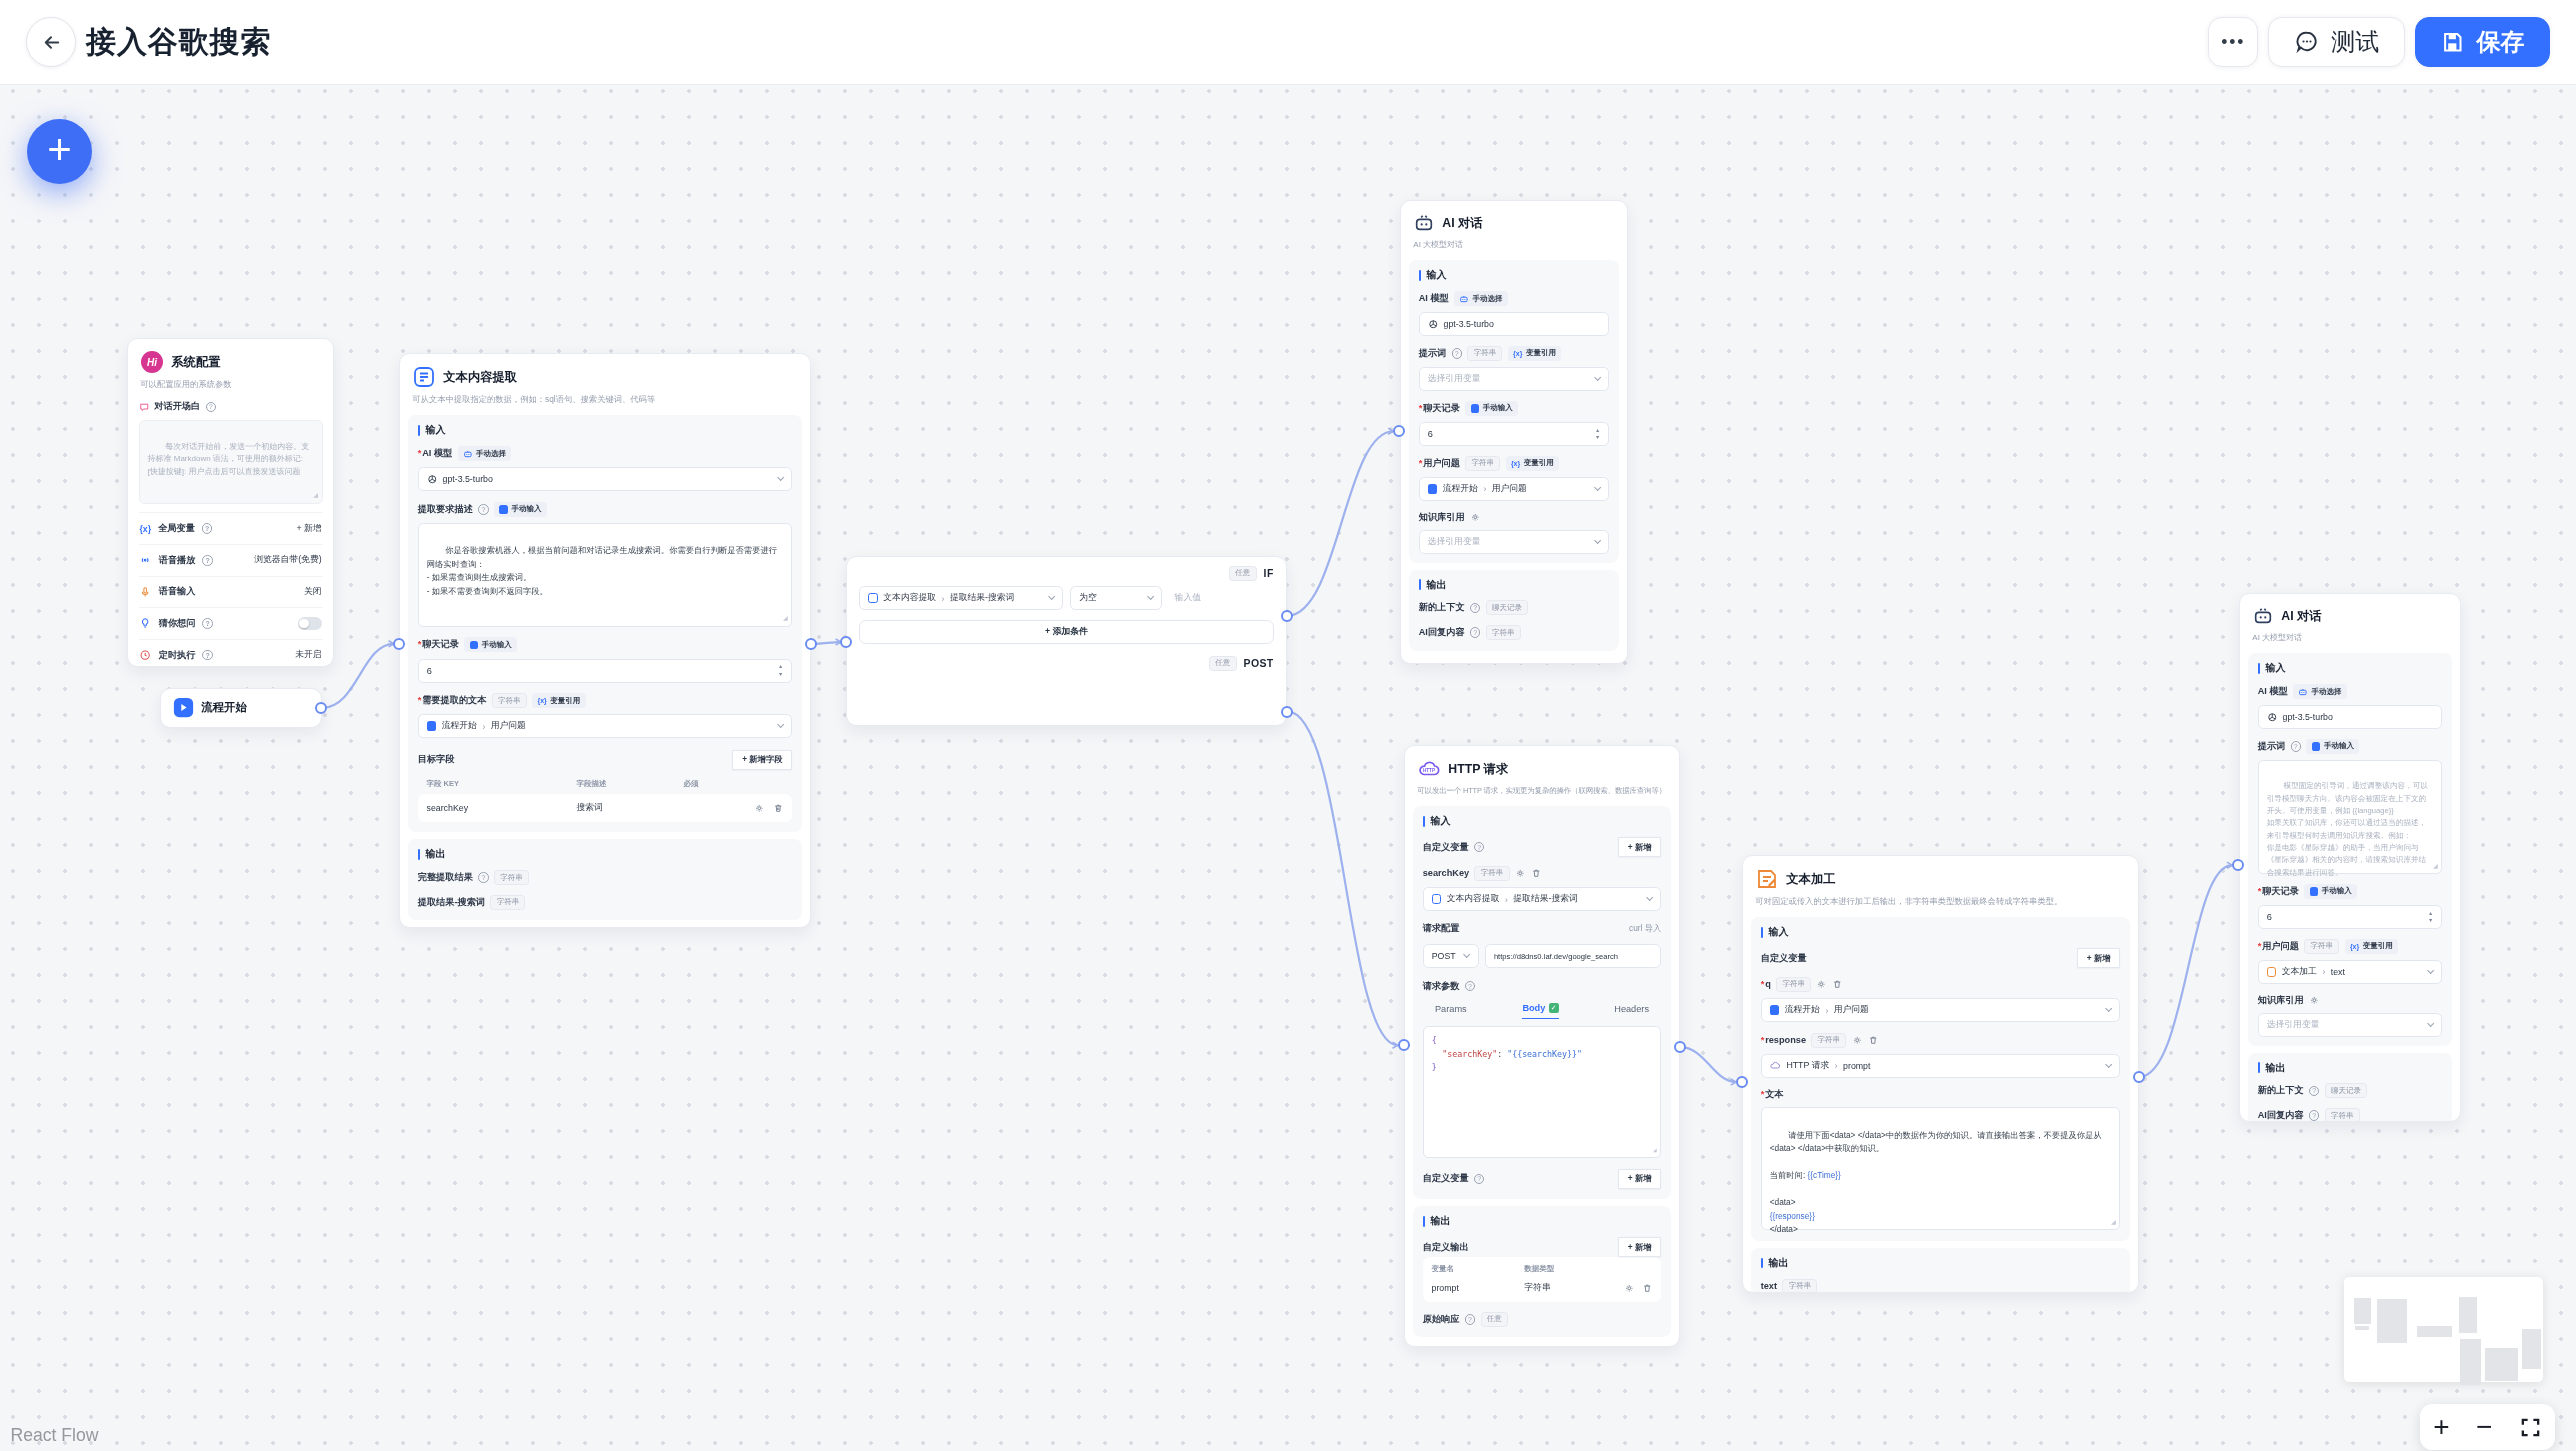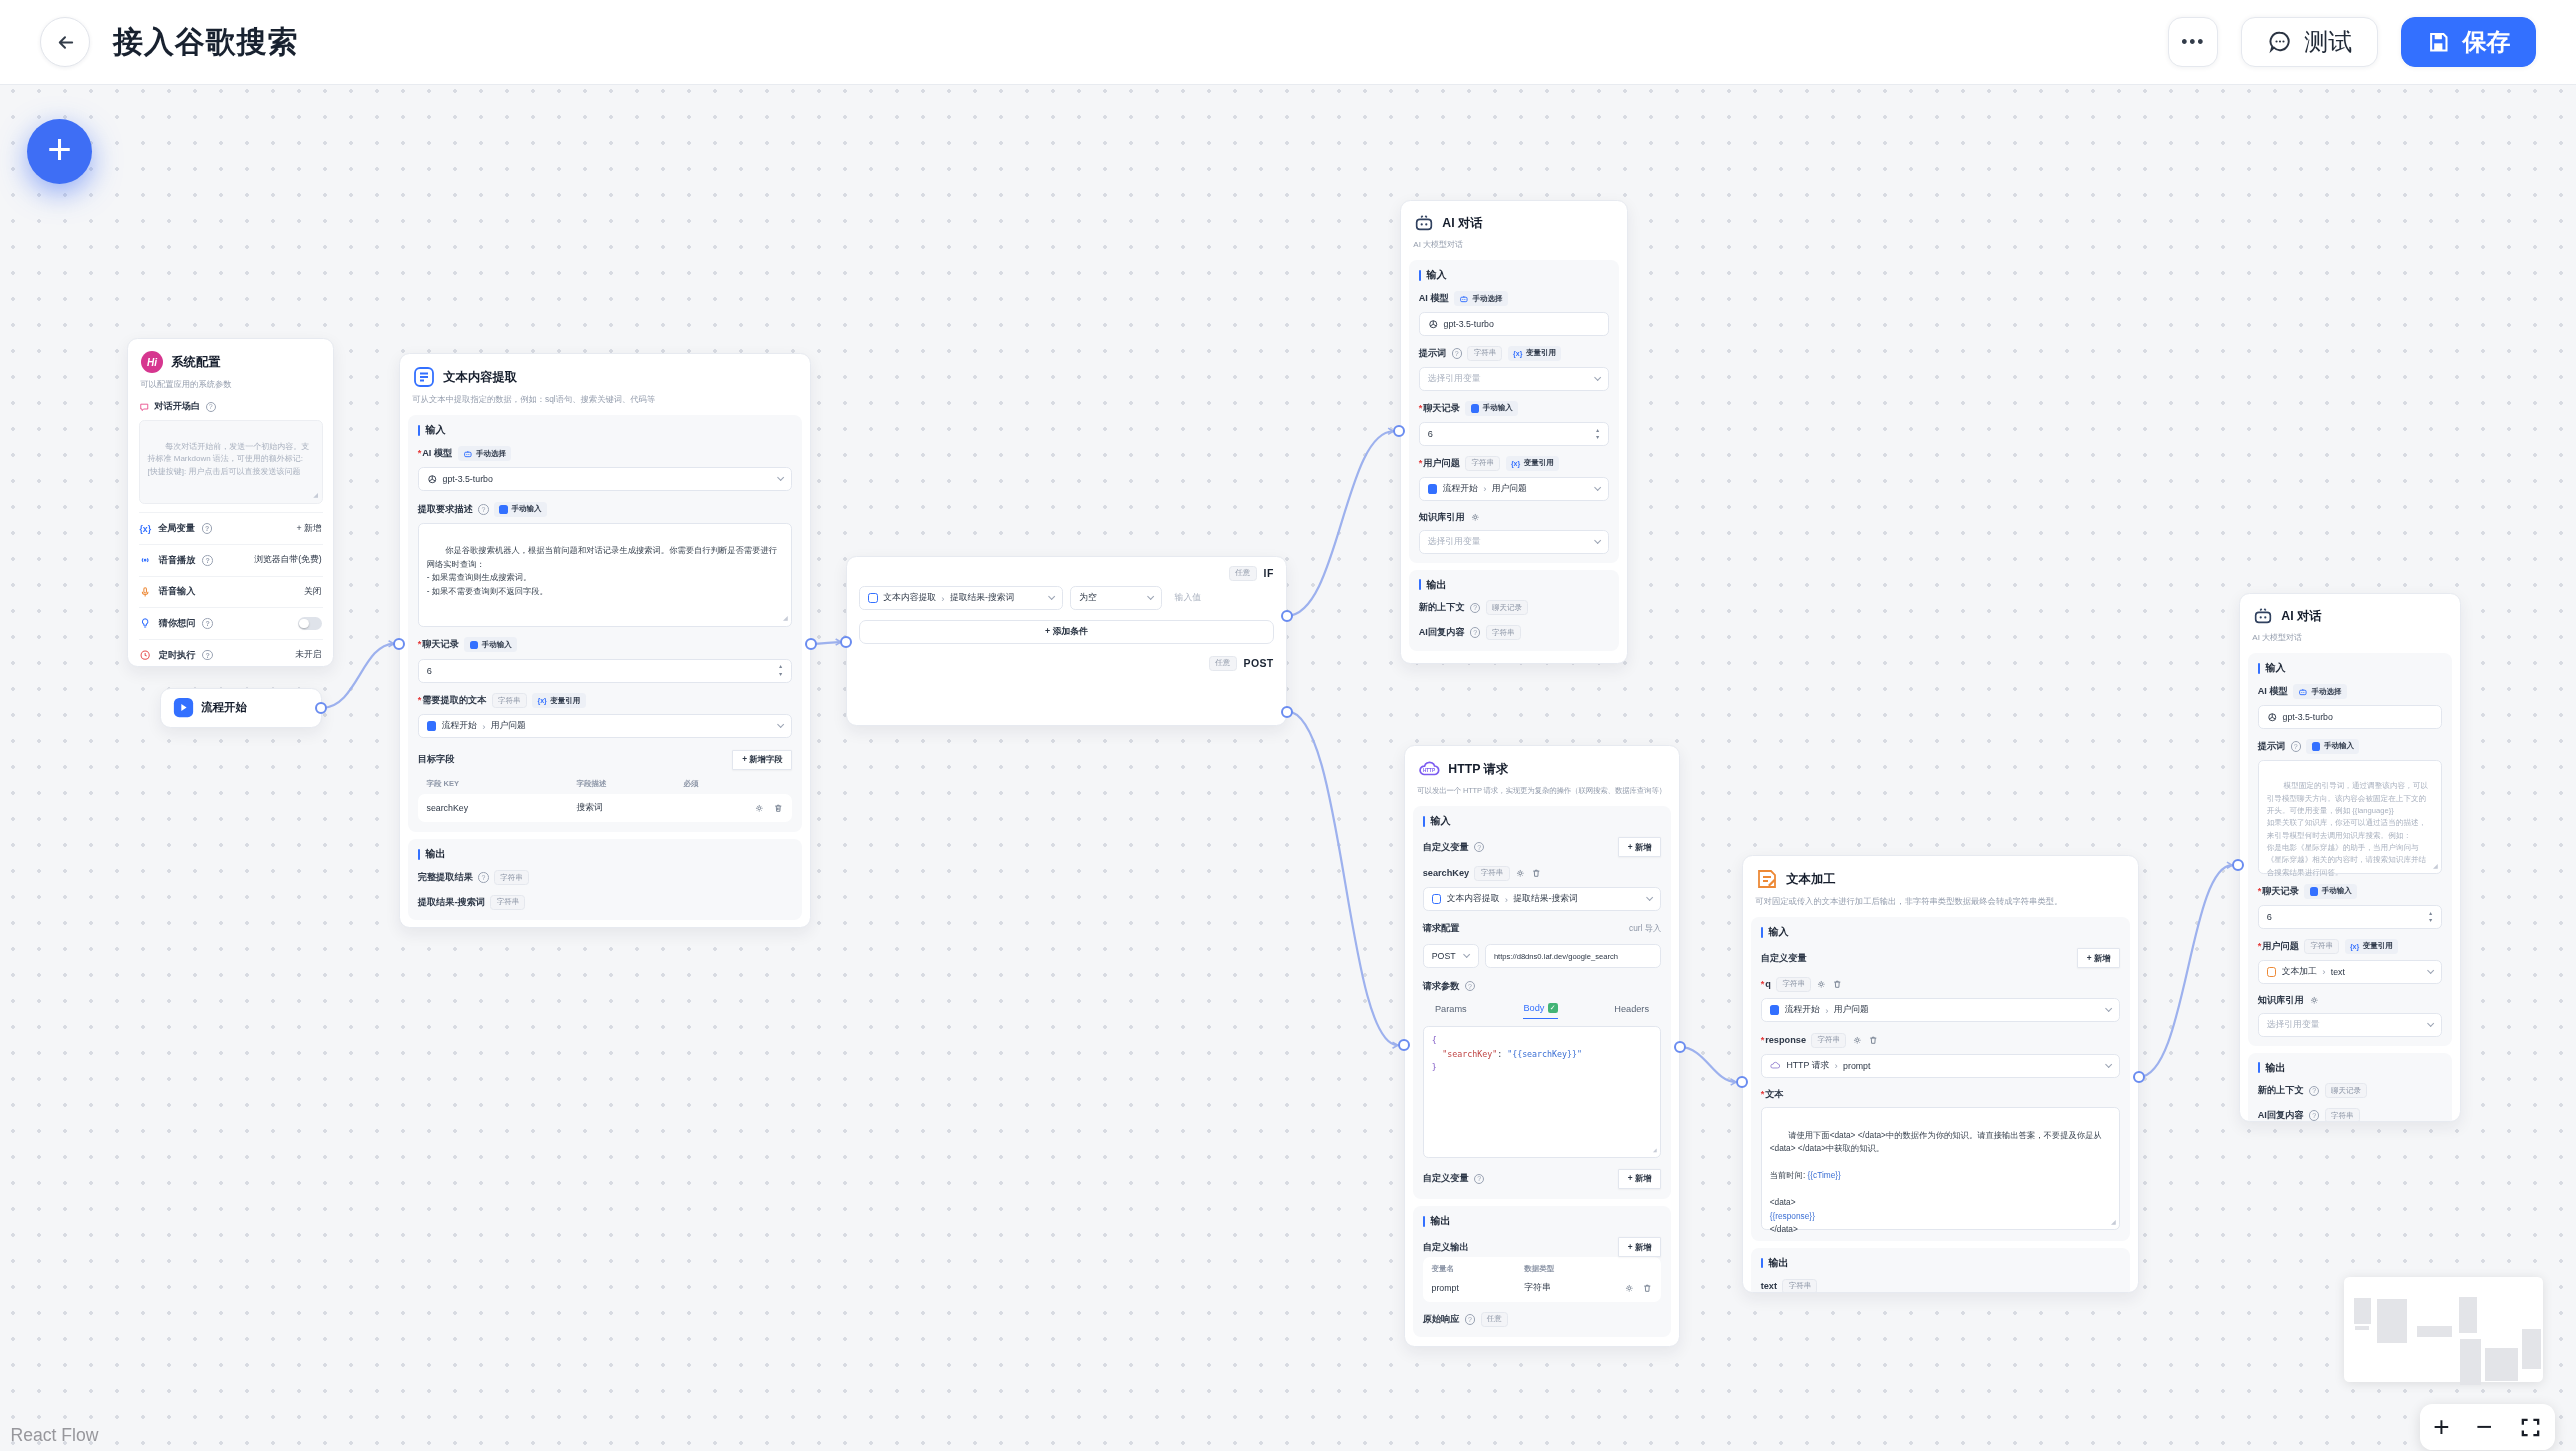--- a/index.html
+++ b/index.html
@@ -7,22 +7,22 @@
     font-family:"Liberation Sans","DejaVu Sans",sans-serif; background:#f5f6f8; }
 
   
   .canvas { position:absolute; inset:0; z-index:1;
     background:#f5f6f8;
     background-image:radial-gradient(circle,#d8dbe2 1.8px,transparent 2.1px);
     background-size:26px 26px; }
 
   
   .header { position:absolute; top:0; left:0; right:0; height:85px; background:#fff;
-    border-bottom:0.9px solid #e8ebf0; display:flex; align-items:center; gap:23px;
-    padding:0 40px; z-index:20; }
+    border-bottom:0.9px solid #e8ebf0; display:flex; align-items:center; gap:10px;
+    padding:0 26px; z-index:20; }
   .back { width:50px; height:50px; border-radius:50%; background:#fff; border:0.9px solid #e2e5eb;
     display:flex; align-items:center; justify-content:center; box-shadow:0 0.9px 4.4px rgba(20,30,50,.07); cursor:pointer; }
   .page-title { font-size:30px; font-weight:700; color:#18212f; letter-spacing:0.9px; }
   .hspace { flex:1; }
   .hbtn { height:50px; border-radius:14px; border:0.9px solid #e5e8ee; background:#fff;
     display:flex; align-items:center; gap:11.4px; padding:0 24.6px; font-size:24px; color:#222b38;
     box-shadow:0 0.9px 5.3px rgba(20,30,50,.06); cursor:pointer; font-weight:500;}
   .hbtn.sq { width:50px; padding:0; justify-content:center; font-size:17.6px; letter-spacing:1.8px; color:#333c4a; }
   .hbtn.primary { background:#3370ff; border-color:#3370ff; color:#fff; font-weight:600; }
 
@@ -91,21 +91,21 @@
   
   .jrow { display:flex; align-items:center; justify-content:flex-end; margin:8.8px 12.3px 0; gap:7px; }
   .ifelse { font-size:10.5px; font-weight:700; color:#1b2433; letter-spacing:0.4px; }
   .crow { display:flex; gap:7px; margin:5.3px 12.3px 0; align-items:center; }
   .addc { margin:9.7px 12.3px 0; height:24.6px; background:#fff; border:0.9px solid #e2e6ee; border-radius:7px;
     display:flex; align-items:center; justify-content:center; font-size:8.8px; color:#2c3645; font-weight:600; cursor:pointer; }
 
   
   .tabs { display:flex; justify-content:space-between; padding:0 12.3px; margin-top:10.5px; }
   .tab { font-size:9.2px; color:#5b6677; padding-bottom:5.3px; cursor:pointer; display:flex; align-items:center; gap:3.5px; }
-  .tab.active { color:#3370ff; font-weight:400; border-bottom:1.8px solid #3370ff; }
+  .tab.active { color:#3370ff; font-weight:700; border-bottom:1.8px solid #3370ff; }
   .chk { width:9.7px; height:9.7px; border-radius:2.2px; background:#43b476; color:#fff; font-size:7px;
     display:inline-flex; align-items:center; justify-content:center; }
   .code { background:#fff; border:0.9px solid #e2e6ee; border-radius:5.3px; margin-top:7px; padding:7px 8px;
     font-family:"DejaVu Sans Mono","Liberation Mono",monospace; font-size:8.3px; line-height:1.6; position:relative; }
   .pur { color:#7e57c5; } .red { color:#c04545; } .blu { color:#3b6fd4; } .dk { color:#333c4a; }
   .ind { padding-left:10.5px; }
   .tbl { background:#fff; border-radius:7px; padding:7px 8.8px 8px; }
   .thr { display:flex; font-size:7.5px; color:#8d96a7; font-weight:600; }
   .tdr { display:flex; align-items:center; margin-top:8px; font-size:8.8px; color:#2c3645; }
   .c1 { width:42%; } .c2 { width:30%; }

